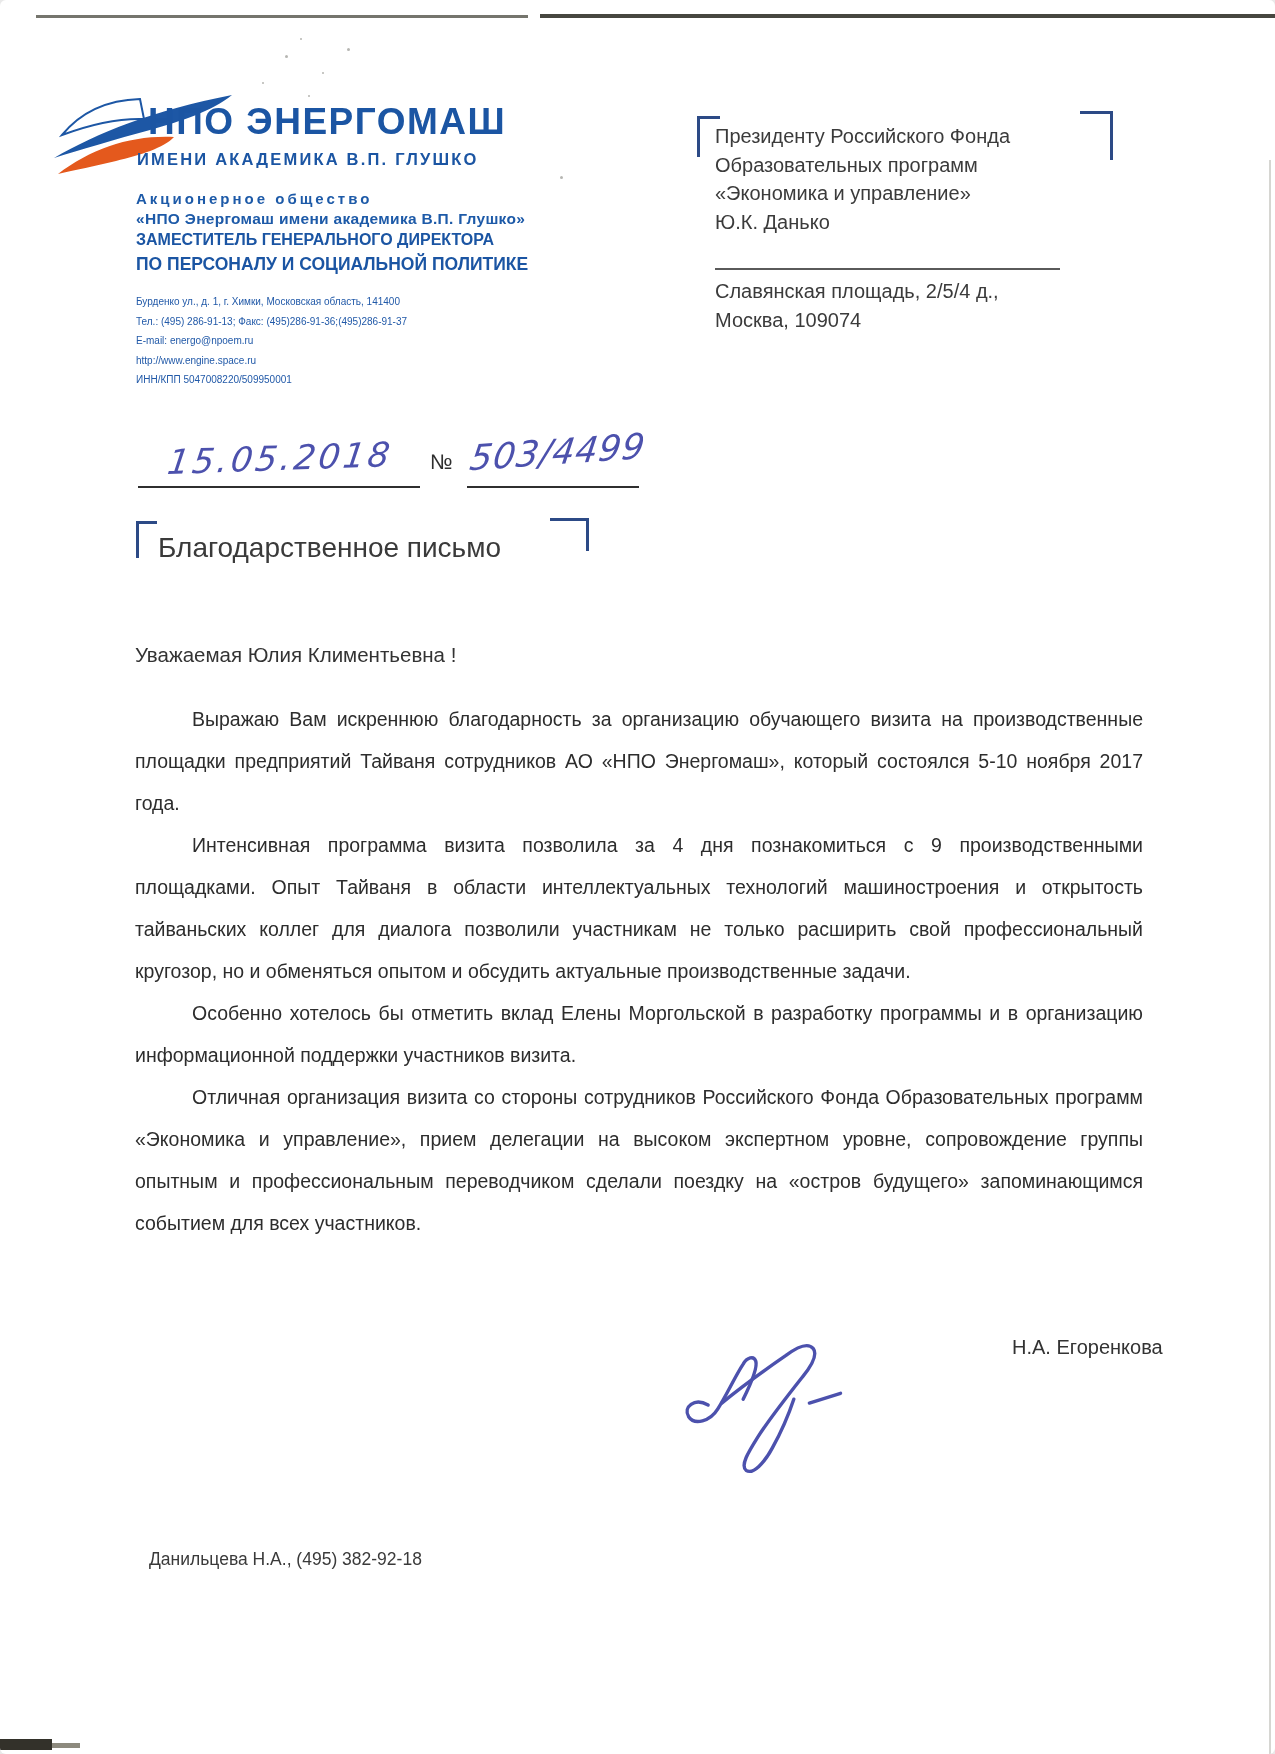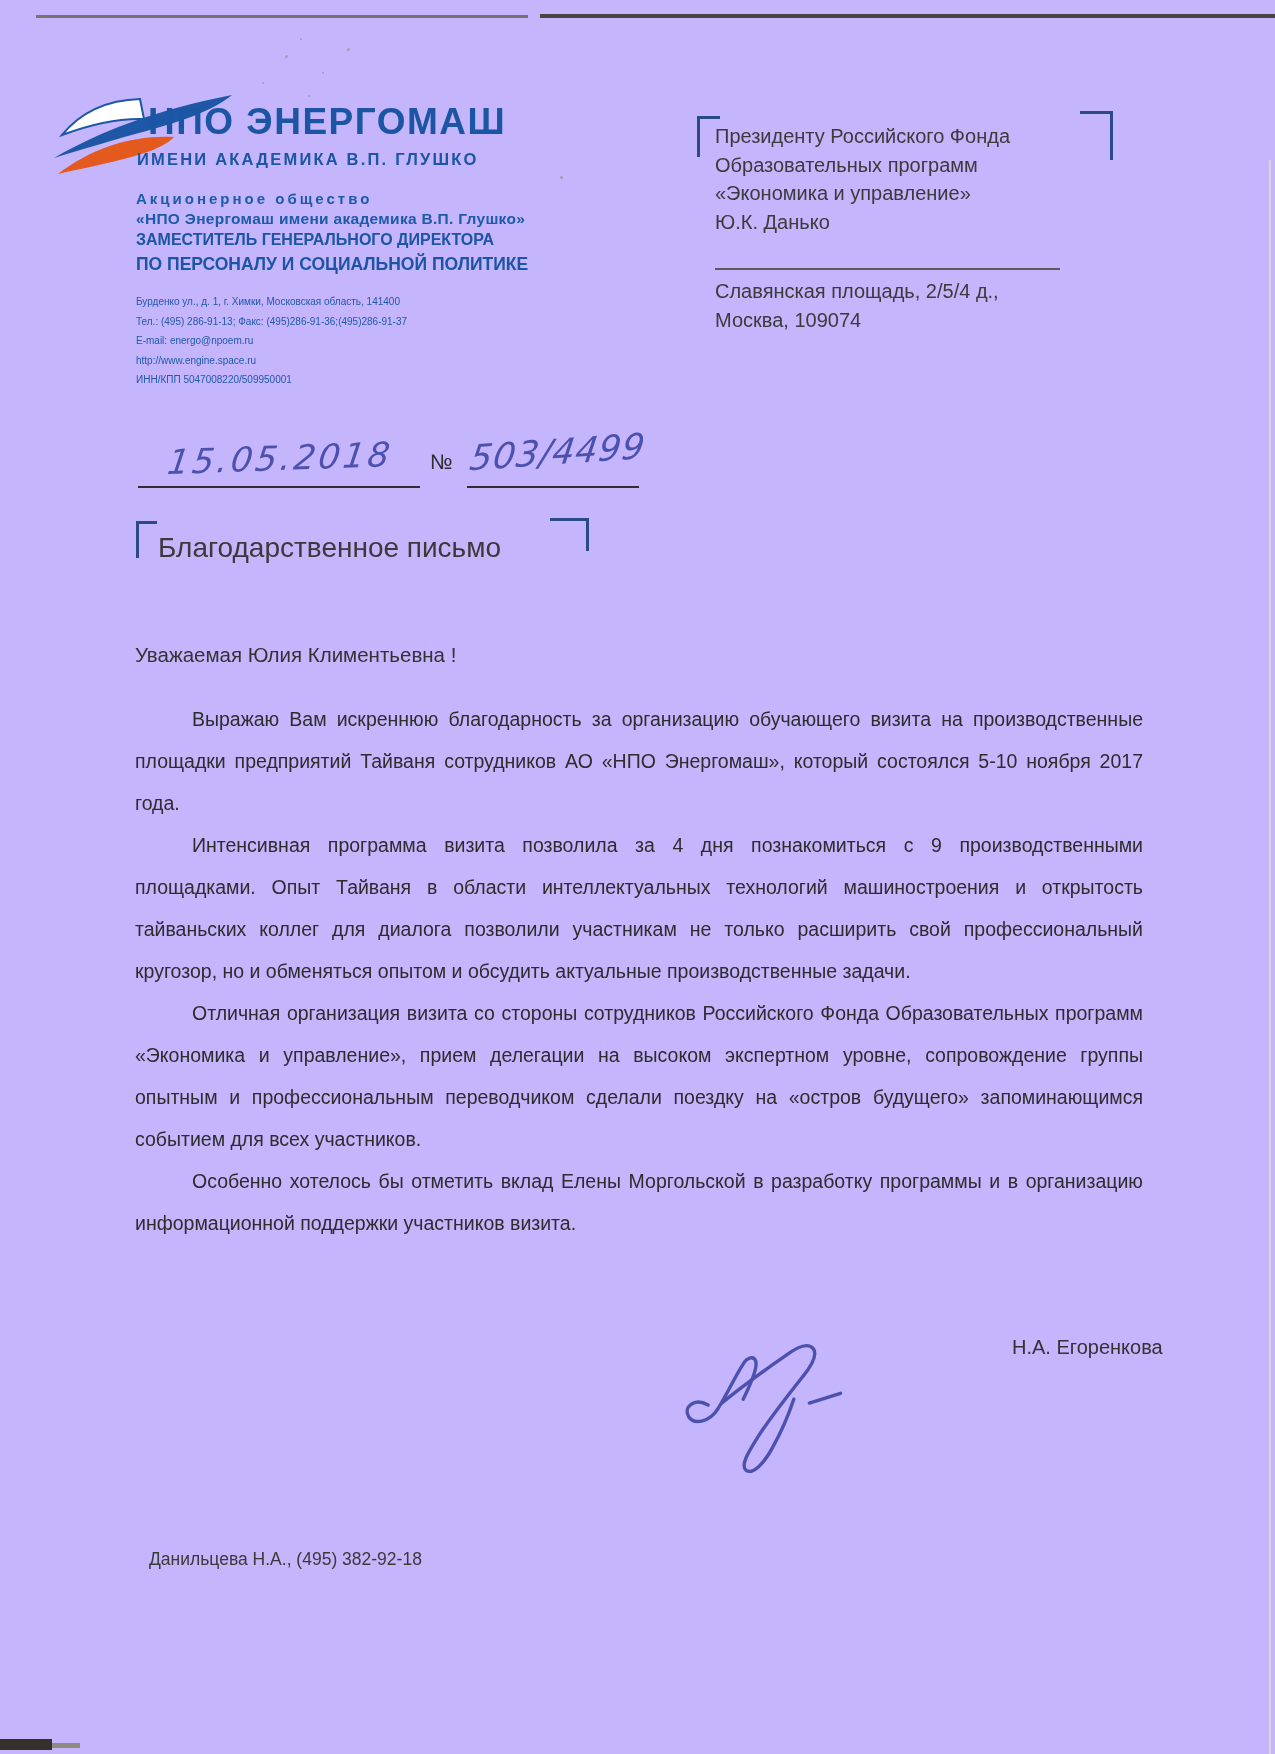--- a/index.html
+++ b/index.html
@@ -1,23 +1,24 @@
 <!DOCTYPE html>
 <html><head>
 <meta charset="utf-8">
 <style>
   html,body{margin:0;padding:0;background:#e9e9e9;}
   .page{
     position:relative;
     width:1275px;height:1754px;
-    background:#c4b5fd;
+    background:#ffffff;
     margin:0 auto;
     overflow:hidden;
     font-family:"Liberation Sans", sans-serif;
     color:#2d2d2d;
+    border-radius:6px;
   }
   
   .scan-top-1{position:absolute;left:36px;top:15px;width:492px;height:3px;background:#75756d;}
   .scan-top-2{position:absolute;left:540px;top:14px;width:735px;height:4px;background:#474740;}
   .scan-right-edge{position:absolute;left:1269px;top:160px;width:2px;height:1594px;background:#d6d6d2;}
   .scan-bottom-1{position:absolute;left:0;top:1739px;width:52px;height:11px;background:#33312a;}
   .scan-bottom-2{position:absolute;left:52px;top:1743px;width:28px;height:5px;background:#8d8a7e;}
   .speck{position:absolute;border-radius:50%;background:#8f8f88;opacity:.65;}
 
   
@@ -123,22 +124,22 @@
   <div class="num-line"></div>
 
   <div class="bracket bracket-tl subj-bracket-l"></div>
   <div class="bracket bracket-tr subj-bracket-r"></div>
   <div class="subject">Благодарственное письмо</div>
 
   <div class="salutation">Уважаемая Юлия Климентьевна !</div>
   <div class="body-text">
     <p>Выражаю Вам искреннюю благодарность за организацию обучающего визита на производственные площадки предприятий Тайваня сотрудников АО «НПО Энергомаш», который состоялся 5-10 ноября 2017 года.</p>
     <p>Интенсивная программа визита позволила за 4 дня познакомиться с 9 производственными площадками. Опыт Тайваня в области интеллектуальных технологий машиностроения и открытость тайваньских коллег для диалога позволили участникам не только расширить свой профессиональный кругозор, но и обменяться опытом и обсудить актуальные производственные задачи.</p>
+    <p>Особенно хотелось бы отметить вклад Елены Моргольской в разработку программы и в организацию информационной поддержки участников визита.</p>
     <p>Отличная организация визита со стороны сотрудников Российского Фонда Образовательных программ «Экономика и управление», прием делегации на высоком экспертном уровне, сопровождение группы опытным и профессиональным переводчиком сделали поездку на «остров будущего» запоминающимся событием для всех участников.</p>
-    <p>Особенно хотелось бы отметить вклад Елены Моргольской в разработку программы и в организацию информационной поддержки участников визита.</p>
   </div>
 
   <svg class="sig-svg" width="185" height="158" viewBox="0 0 190 160">
     <g fill="none" stroke="#4c51ad" stroke-width="3.5" stroke-linecap="round">
       <path d="M34,78 C20,70 8,80 14,90 C20,99 36,95 44,82 C54,66 62,48 70,36 C74,29 81,27 83,33 C85,40 78,56 70,72"></path>
       <path d="M48,76 C70,58 98,38 114,27 C126,18 137,14 142,20 C147,27 140,38 131,49 C116,68 97,92 85,111 C75,127 67,140 73,145 C80,150 92,137 100,122 C110,104 117,87 122,72"></path>
       <path d="M138,76 L170,66"></path>
     </g>
   </svg>
   <div class="signer-name">Н.А. Егоренкова</div>

